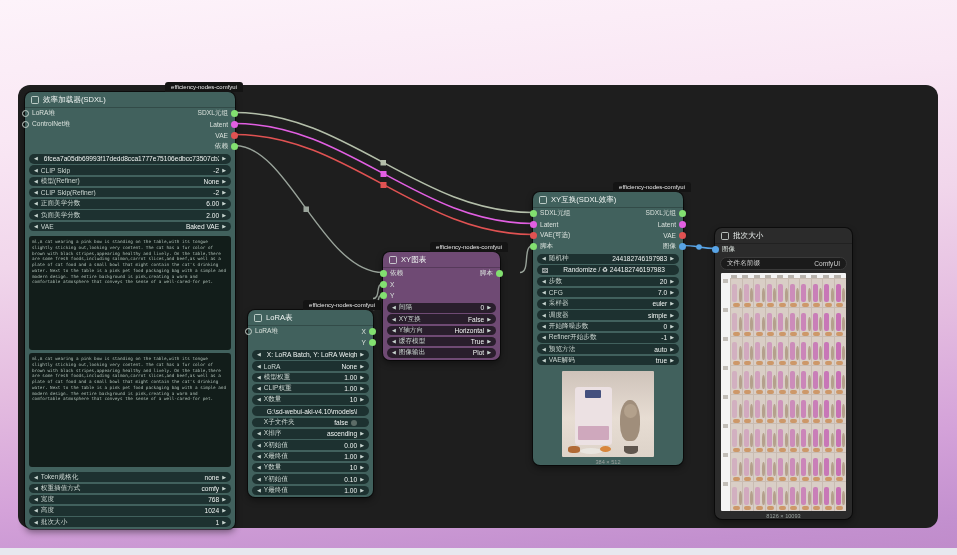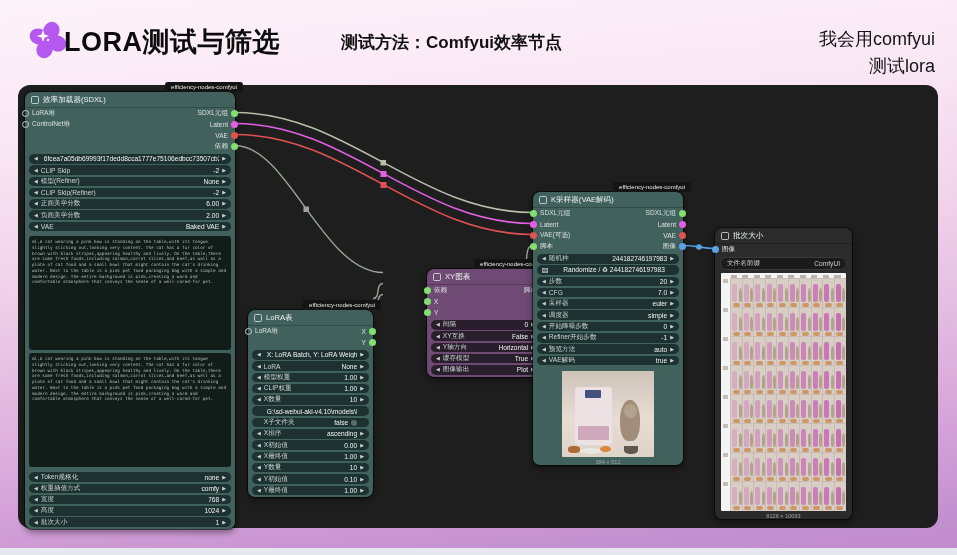--- a/index.html
+++ b/index.html
@@ -124,46 +124,29 @@
   .grid-cells{display:grid;height:100%;}
   .gcell{position:relative;background:#d9cec6;outline:.5px solid #c9bcb2;overflow:hidden;}
   .gcell i{position:absolute;display:block;}
   .gbag{left:12%;top:16%;width:44%;height:64%;border-radius:2px;}
   .gcat{right:8%;top:30%;width:26%;height:48%;background:#b4a08c;border-radius:45% 45% 40% 40%;}
   .gfood{left:14%;bottom:5%;width:62%;height:11%;background:#c8854a;border-radius:2px;opacity:.75;}
 
   
   #node-loader{left:7px;top:7px;width:210px;}
   #node-lora{left:230px;top:193px;width:125px;margin-top:32px;}
-  #node-xy{left:365px;top:184px;width:117px;margin-left:44px;}
+  #node-xy{left:365px;top:167px;width:117px;}
   #node-sampler{left:515px;top:107px;width:150px;}
   #node-save{left:697px;top:143px;width:137px;}
 </style>
 </head>
 <body>
 
 <div id="page">
 
-  <div id="header">
-    <svg class="flower" viewBox="0 0 40 40">
-      <g transform="rotate(20 20 20)" fill="#b558ef">
-        <ellipse cx="20" cy="10" rx="8" ry="9"></ellipse>
-        <ellipse cx="10" cy="20" rx="9" ry="8"></ellipse>
-        <ellipse cx="30" cy="20" rx="9" ry="8"></ellipse>
-        <ellipse cx="20" cy="30" rx="8" ry="9"></ellipse>
-      </g>
-      <path d="M15 10 l1.6 4.4 4.4 1.6 -4.4 1.6 -1.6 4.4 -1.6-4.4 -4.4-1.6 4.4-1.6z" fill="#ffffff"></path>
-    </svg>
-    <div class="page-title">LORA测试与筛选</div>
-    <div class="page-subtitle">测试方法：Comfyui效率节点</div>
-    <div class="page-note">
-      <div>我会用comfyui</div>
-      <div>测试lora</div>
-    </div>
-  </div>
 
   <div id="canvas">
 
     <svg id="wires" width="920" height="443" viewBox="0 0 920 443">
       <path d="M217,27.5 C330,27.5 400,127.5 515,127.5" fill="none" stroke-width="1.6" stroke="#b4bfaa"></path>
       <path d="M217,38.5 C330,38.5 400,138.5 515,138.5" fill="none" stroke-width="1.6" stroke="#e25fe2"></path>
       <path d="M217,49.5 C330,49.5 400,149.5 515,149.5" fill="none" stroke-width="1.6" stroke="#e05252"></path>
       <path d="M217,60.5 C270,60.5 305,187.5 365,187.5" fill="none" stroke-width="1.4" stroke="#9aa49b"></path>
       <path d="M355,213.5 C363,213.5 357,198.5 365,198.5" fill="none" stroke-width="1.4" stroke="#9aa49b"></path>
       <path d="M355,224.5 C363,224.5 357,209.5 365,209.5" fill="none" stroke-width="1.4" stroke="#9aa49b"></path>
@@ -552,21 +535,21 @@
             <span class="wvalue">Plot</span>
             <span class="arrow">▶</span>
           </div>
         </div>
     </div>
 
     <div class="node teal" id="node-sampler">
       <div class="node-tag">efficiency-nodes-comfyui</div>
       <div class="node-title">
         <span class="collapse-box"></span>
-        <span>K采样器(VAE解码)</span>
+        <span>XY互换(SDXL效率)</span>
       </div>
       <div class="io-rows">
 
           <div class="io-row">
             <span class="io-in">
               <span class="port-dot c-green"></span>
               <span>SDXL元组</span>
             </span>
             <span class="io-out">
               <span>SDXL元组</span>

